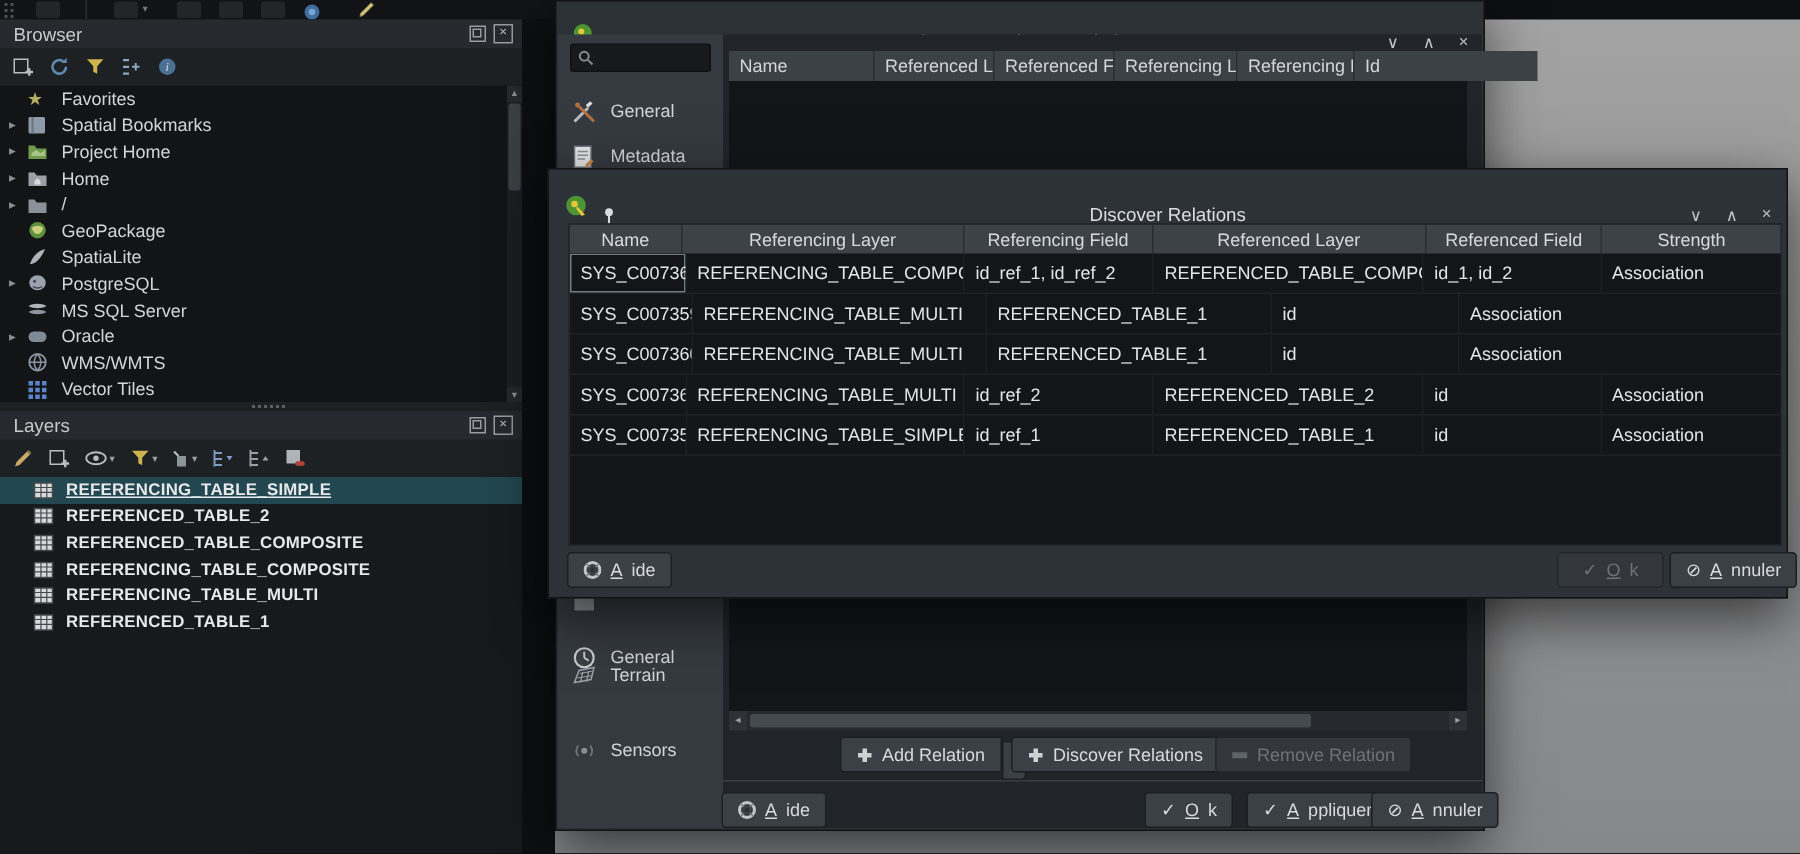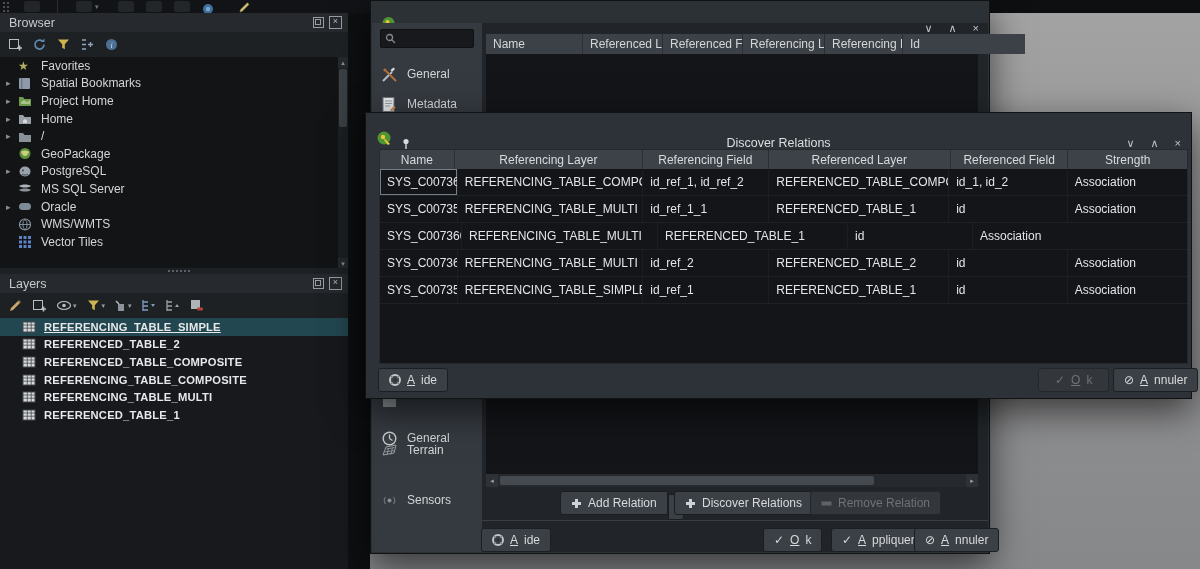--- a/index.html
+++ b/index.html
@@ -221,20 +221,29 @@
         <span class="arrow"></span>
         <span class="ticon">
           <svg width="14" height="13">
               <circle cx="7" cy="6.5" r="5.5" fill="#5d8f3d"></circle>
               <path d="M3 5c2-2 6-2 8 0-1 2-2 4-4 4S4 7 3 5z" fill="#c9cf7a"></path>
             </svg>
         </span>
         <span>GeoPackage</span>
       </div>
       <div class="trow">
+        <span class="arrow"></span>
+        <span class="ticon">
+          <svg width="14" height="13">
+              <path d="M2 11C4 5 8 2 12 1 10 6 7 10 3 11z" fill="#aeb4b9"></path>
+            </svg>
+        </span>
+        <span>SpatiaLite</span>
+      </div>
+      <div class="trow">
         <span class="arrow">▸</span>
         <span class="ticon">
           <svg width="14" height="13">
               <ellipse cx="7" cy="6.5" rx="5.5" ry="5" fill="#9aa3ad"></ellipse>
               <circle cx="5" cy="5.5" r="1" fill="#40464d"></circle>
               <path d="M4 9c2 1.4 4 1.4 6 0" stroke="#40464d" fill="none"></path>
             </svg>
         </span>
         <span>PostgreSQL</span>
       </div>
@@ -604,21 +613,20 @@
         <div class="dcell c0 focused">SYS_C007364</div>
         <div class="dcell c1">REFERENCING_TABLE_COMPOSITE</div>
         <div class="dcell c2">id_ref_1, id_ref_2</div>
         <div class="dcell c3">REFERENCED_TABLE_COMPOSITE</div>
         <div class="dcell c4">id_1, id_2</div>
         <div class="dcell c5">Association</div>
       </div>
       <div class="disc-row">
         <div class="dcell c0">SYS_C007359</div>
         <div class="dcell c1">REFERENCING_TABLE_MULTI</div>
-        <div class="dcell c2">id_ref_1_1</div>
         <div class="dcell c3">REFERENCED_TABLE_1</div>
         <div class="dcell c4">id</div>
         <div class="dcell c5">Association</div>
       </div>
       <div class="disc-row">
         <div class="dcell c0">SYS_C007360</div>
         <div class="dcell c1">REFERENCING_TABLE_MULTI</div>
         <div class="dcell c3">REFERENCED_TABLE_1</div>
         <div class="dcell c4">id</div>
         <div class="dcell c5">Association</div>

